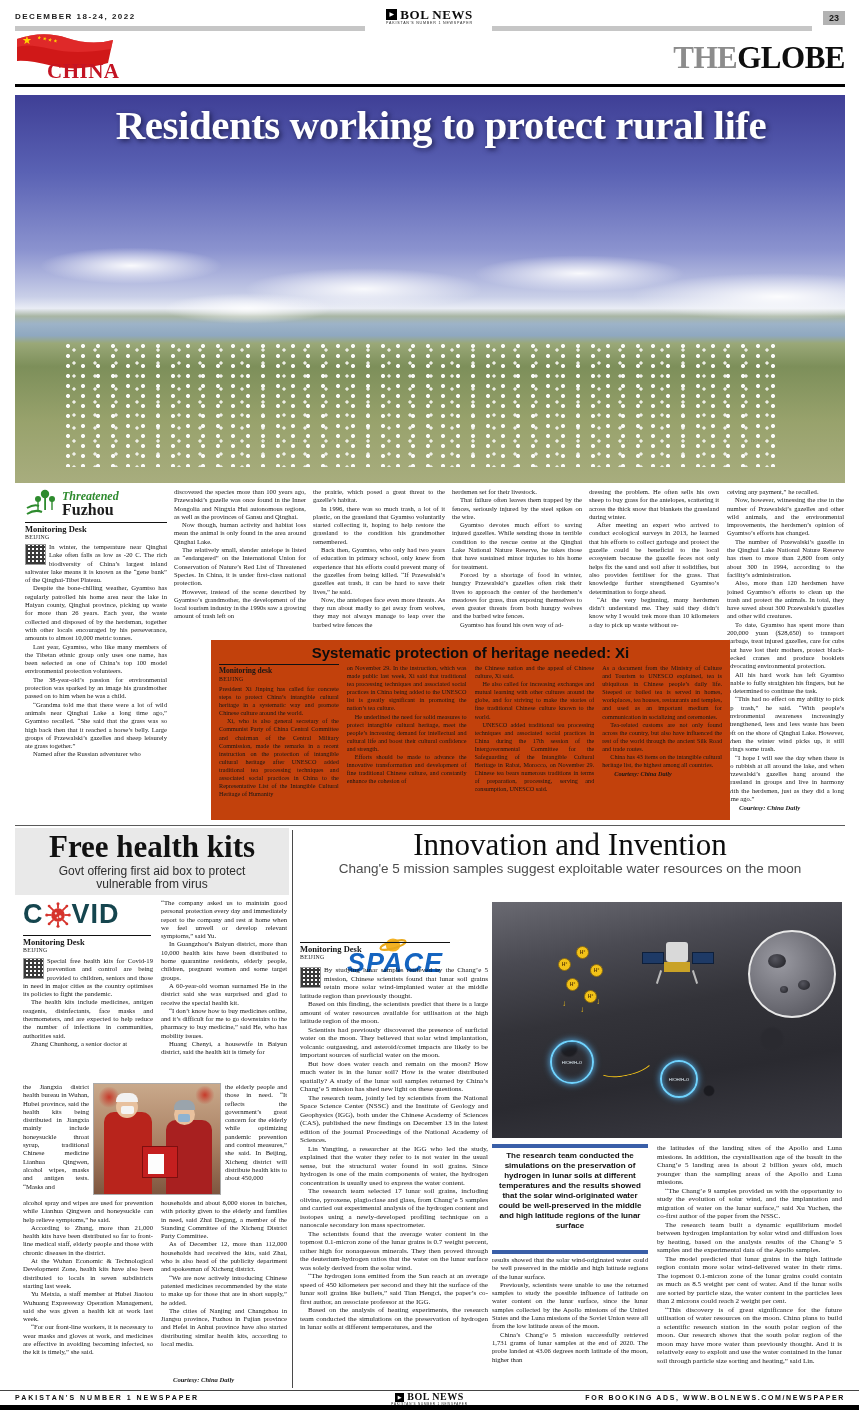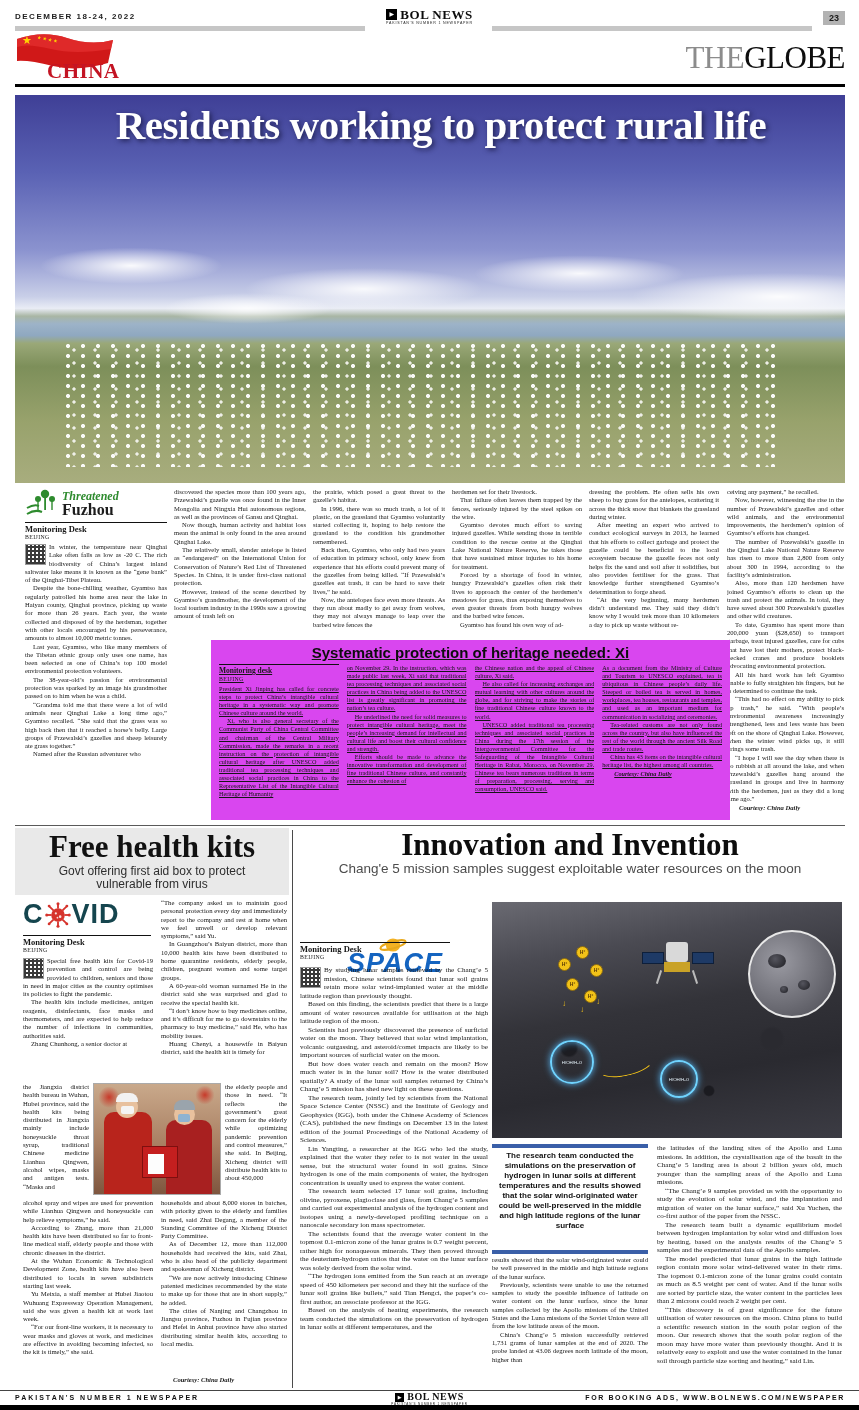--- a/index.html
+++ b/index.html
@@ -13,21 +13,21 @@
            font-size:9px;font-weight:bold;padding:2px 6px;}
   .bol-logo{display:flex;flex-direction:column;align-items:center;line-height:1;}
   .bol-row{display:flex;align-items:center;gap:3px;}
   .bol-icon{display:inline-block;width:11px;height:11px;background:#000;color:#fff;font-size:6px;
             line-height:11px;text-align:center;font-family:"Liberation Sans",sans-serif;}
   .bol-name{font-family:"Liberation Serif",serif;font-weight:bold;font-size:13px;letter-spacing:.5px;color:#0c0c0c;}
   .bol-tag{font-family:"Liberation Sans",sans-serif;font-size:3.6px;letter-spacing:.8px;color:#222;margin-top:1px;}
   .china-label{font-family:"Liberation Serif",serif;font-weight:bold;font-size:21px;color:#c31423;letter-spacing:.5px;}
   .flag-star-big{position:absolute;left:7px;top:1px;color:#ffd400;font-size:11px;}
   .flag-stars-small{position:absolute;left:22px;top:3px;color:#ffd400;font-size:5px;letter-spacing:1px;transform:rotate(12deg);}
-  .globe{font-family:"Liberation Serif",serif;font-weight:normal;font-size:31px;letter-spacing:-.5px;}
+  .globe{font-family:"Liberation Serif",serif;font-weight:bold;font-size:31px;letter-spacing:-.5px;}
   .globe .t{color:#8c8c8c;} .globe .g{color:#0e0e0e;}
   .rule-black{background:#000;}
   .rule-thin{background:#5a5a5a;}
   
   .photo-main{background-image:
      radial-gradient(ellipse 130px 26px at 14% 44%, rgba(255,255,255,.95), rgba(255,255,255,0) 70%),
      radial-gradient(ellipse 170px 30px at 42% 50%, rgba(255,255,255,.9), rgba(255,255,255,0) 70%),
      radial-gradient(ellipse 150px 26px at 68% 46%, rgba(255,255,255,.92), rgba(255,255,255,0) 70%),
      radial-gradient(ellipse 210px 34px at 92% 52%, rgba(255,255,255,.95), rgba(255,255,255,0) 70%),
      radial-gradient(ellipse 120px 22px at 28% 55%, rgba(255,255,255,.85), rgba(255,255,255,0) 70%),
@@ -48,40 +48,40 @@
   .byline .loc{font-size:5.8px;letter-spacing:.4px;line-height:7px;}
   .qr{width:19px;height:19px;float:left;margin:1px 3px 1px 0;border:1px solid #999;
       background-image:repeating-linear-gradient(0deg,#3a3a3a 0 2px,rgba(0,0,0,0) 2px 4px),
         repeating-linear-gradient(90deg,#3a3a3a 0 2px,#fff 2px 4px);}
   .courtesy{font-style:italic;font-weight:bold;font-size:6.6px;padding-left:12px;margin-top:1px;}
   
   .envm{display:flex;align-items:center;gap:3px;}
   .envm .l1{color:#2e8b2e;font-weight:bold;font-style:italic;font-size:12px;line-height:12px;}
   .envm .l2{color:#1c1c1c;font-weight:bold;font-size:16px;line-height:15px;}
   
-  .xi-box{background:#d946ef;padding:3px 8px;box-sizing:border-box;text-decoration:underline;}
+  .xi-box{background:#c2410c;padding:3px 8px;box-sizing:border-box;}
   .xi-head{font-family:"Liberation Sans",sans-serif;font-weight:bold;font-size:15px;text-align:center;
            color:#0d0d0d;margin:1px 0 3px 0;}
   .xi-cols{display:flex;gap:8px;}
   .xi-col{flex:1;font-size:6.2px;line-height:8.1px;overflow:hidden;height:142px;}
   
   .hp-header{background:#e9e9e9;text-align:center;padding-top:3px;}
   .hp-title{font-weight:bold;font-size:31px;line-height:32px;color:#111;}
   .hp-sub{font-family:"Liberation Sans",sans-serif;font-size:12px;line-height:13px;color:#2e2e2e;margin-top:2px;}
   .covid{display:flex;align-items:center;font-family:"Liberation Sans",sans-serif;
          font-weight:bold;font-size:27px;color:#15454e;letter-spacing:1px;}
   .col-health{font-size:6.7px;line-height:8.3px;overflow:hidden;}
   .hp-photo{background:
      radial-gradient(circle 18px at 12% 12%, #c83a2a, rgba(0,0,0,0) 60%),
      radial-gradient(circle 16px at 88% 10%, #c83a2a, rgba(0,0,0,0) 60%),
      linear-gradient(#c9a98b 0%, #a97f62 55%, #7e563f 100%);overflow:hidden;border:1px solid #aaa;box-sizing:border-box;}
   .person{position:absolute;border-radius:10px 10px 0 0;}
   .head{position:absolute;border-radius:50%;background:#e8c19e;}
   .mask{position:absolute;background:#f4f4f4;border-radius:2px;}
-  .mi-title{font-weight:bold;font-size:31px;line-height:33px;text-align:center;color:#0d0d0d;}
+  .mi-title{font-weight:normal;font-size:31px;line-height:33px;text-align:center;color:#0d0d0d;}
   .mi-sub{font-family:"Liberation Sans",sans-serif;font-size:13.5px;color:#4c4c4c;text-align:center;}
   .space-logo{position:relative;font-family:"Liberation Sans",sans-serif;font-weight:bold;font-style:italic;
               font-size:27px;letter-spacing:1px;color:#1464c0;text-align:center;}
   .col-moon{font-size:7.1px;line-height:8.5px;overflow:hidden;}
   .col-moon2{font-size:6.7px;line-height:8.3px;overflow:hidden;}
   .moon-photo{background-image:
       radial-gradient(circle 16px at 22% 62%, #1d1d22 0 45%, rgba(0,0,0,0) 60%),
       radial-gradient(circle 10px at 62% 80%, #1b1b20 0 45%, rgba(0,0,0,0) 60%),
       radial-gradient(circle 22px at 80% 58%, #2a2a30 0 45%, rgba(0,0,0,0) 60%),
       linear-gradient(170deg,#6a6a72 0%, #4a4a52 22%, #333339 45%, #2a2a30 70%, #3c3c44 100%);

